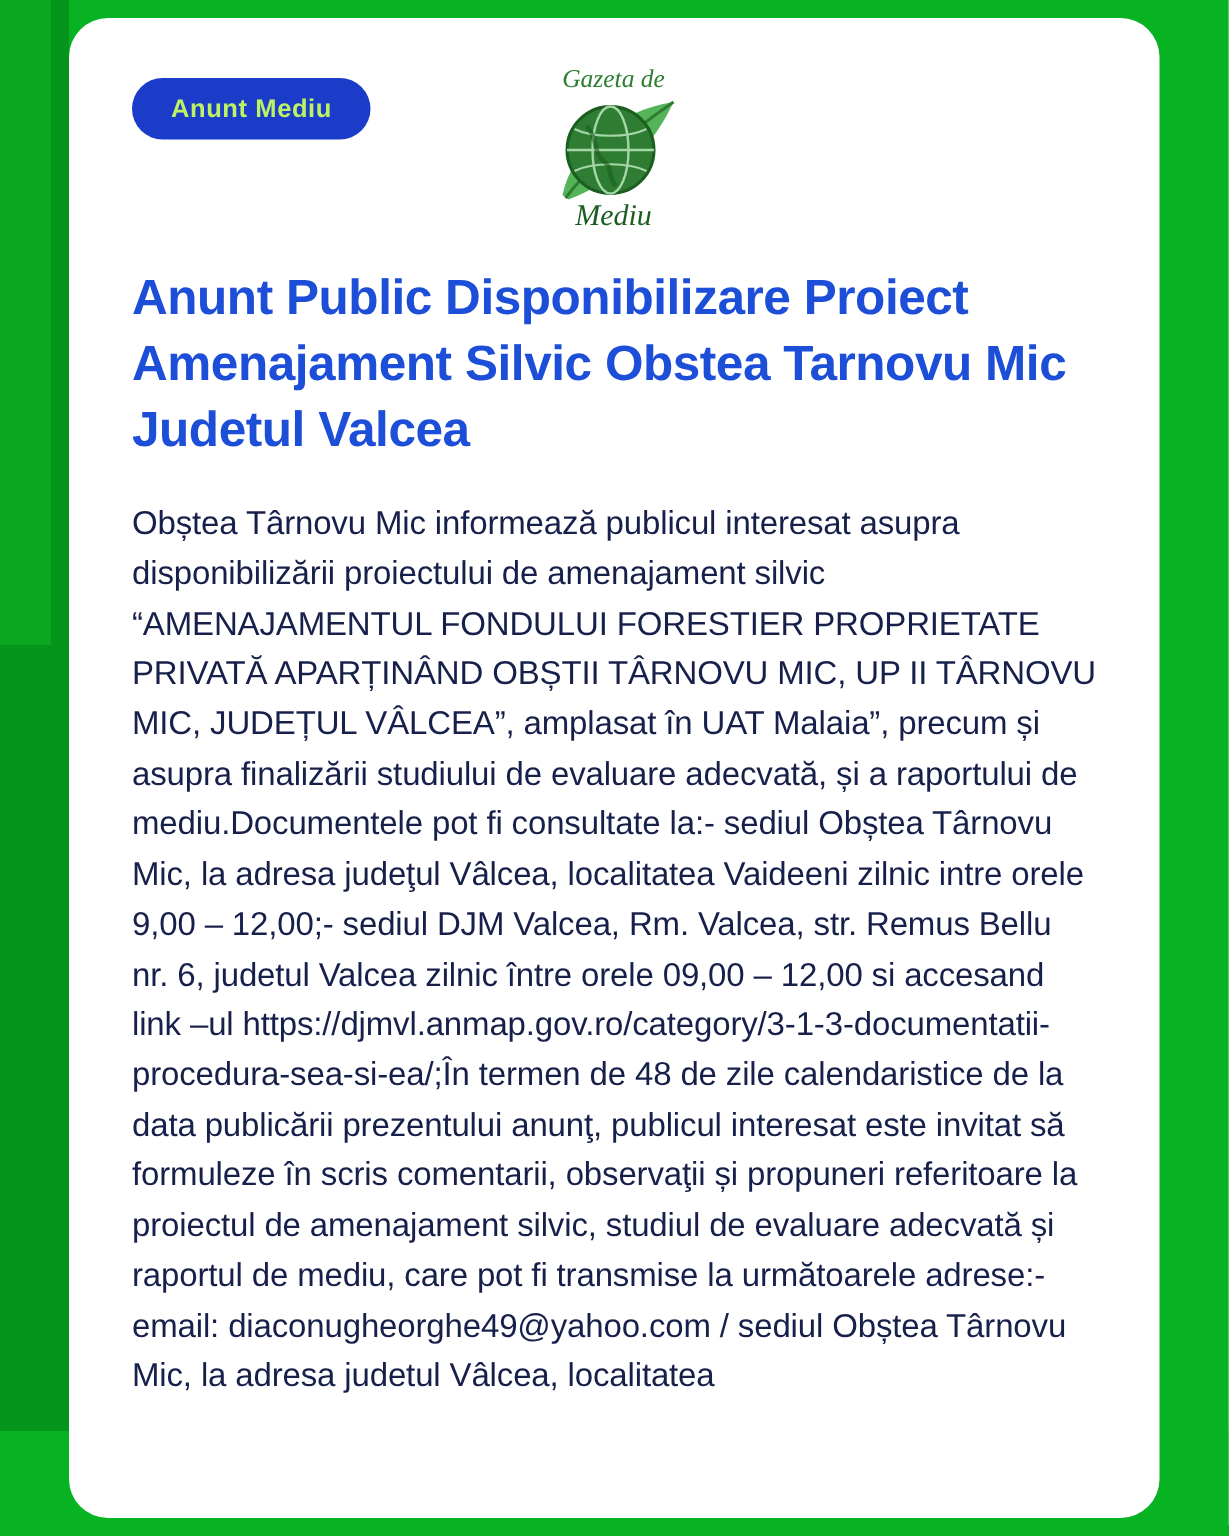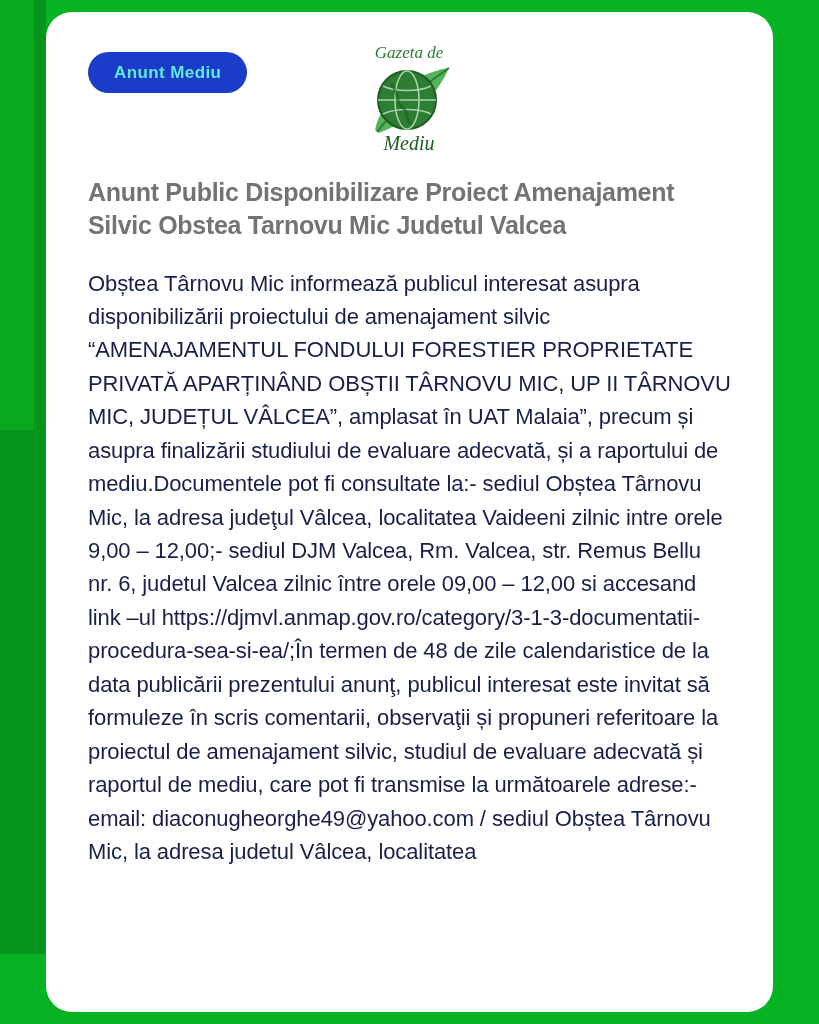--- a/index.html
+++ b/index.html
@@ -62,21 +62,21 @@
     align-items: flex-start;
     position: relative;
     height: 112px;
   }
 
   .badge {
     display: inline-flex;
     align-items: center;
     justify-content: center;
     background: #1a3cc8;
-    color: #5eead4;
+    color: #bef264;
     font-size: 17px;
     font-weight: bold;
     letter-spacing: 0.4px;
     border-radius: 22px;
     padding: 11px 26px;
     height: 41px;
     margin-top: 6px;
   }
 
   .logo {
@@ -86,22 +86,22 @@
     top: -8px;
     width: 130px;
     height: 118px;
     display: flex;
     align-items: center;
     justify-content: flex-end;
   }
   .logo svg { display: block; }
 
   .headline {
-    color: #737373;
-    font-size: 25px;
+    color: #1d4ed8;
+    font-size: 33px;
     line-height: 1.33;
     font-weight: bold;
     letter-spacing: -0.3px;
     margin: 18px 0 0 0;
     max-width: 650px;
   }
 
   .body-text {
     color: #17204a;
     font-size: 22px;

